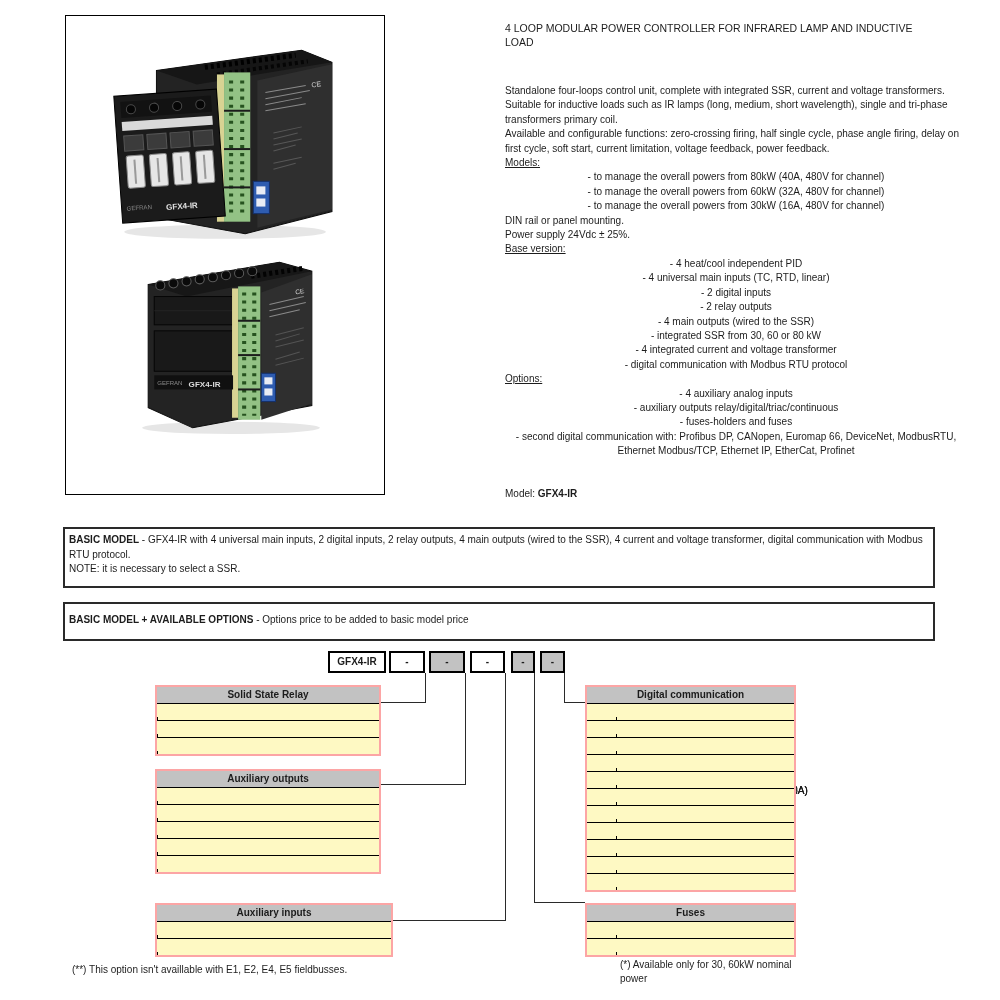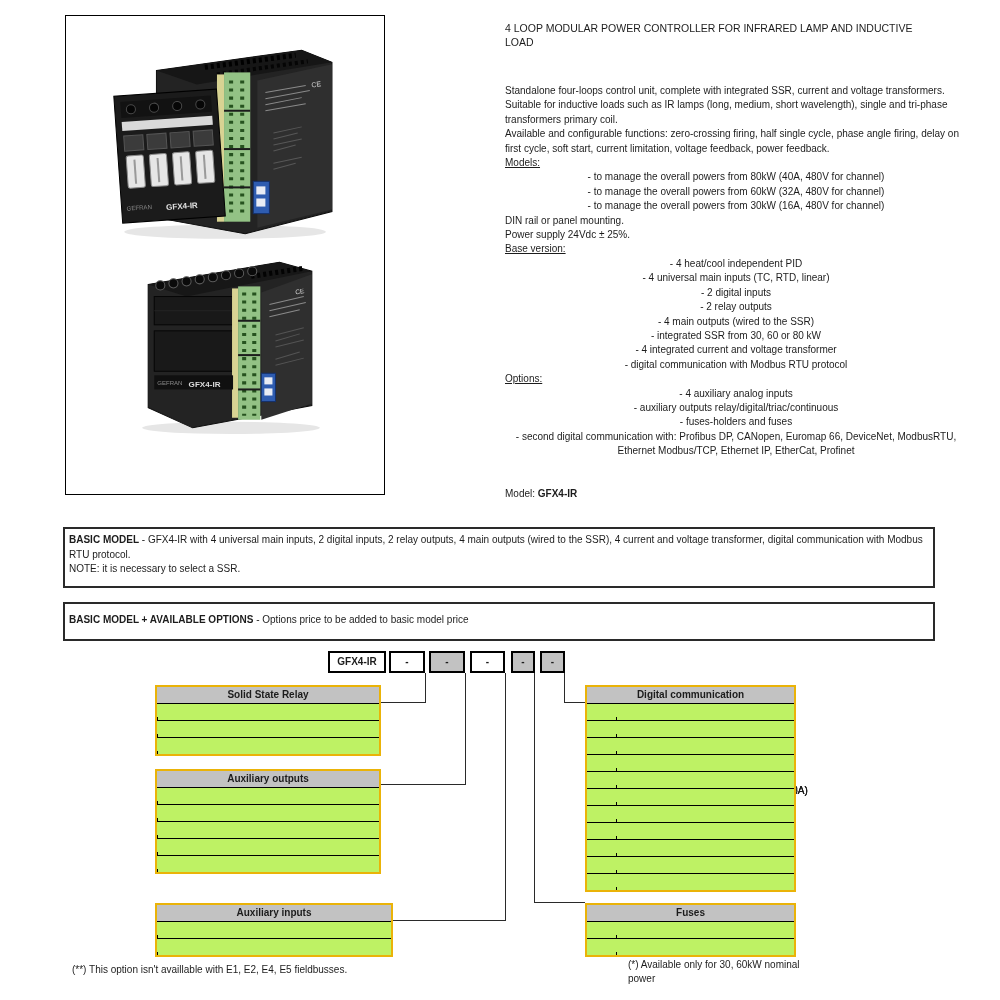--- a/index.html
+++ b/index.html
@@ -33,39 +33,39 @@
   .ph{font-weight:bold;}
   .b1{left:389px;width:36px;}
   .b2{left:429px;width:36px;background:#c2c2c2;}
   .b3{left:470px;width:35px;}
   .b4{left:511px;width:24px;background:#c2c2c2;}
   .b5{left:540px;width:25px;background:#c2c2c2;}
   
   .cline{position:absolute;background:#2a2a2a;}
   .cv{width:1px;} .ch{height:1px;}
   
-  .tbl{position:absolute;box-sizing:border-box;border:2px solid #eab308;background:#bef264;font-size:10px;}
+  .tbl{position:absolute;box-sizing:border-box;border:2px solid #fca5a5;background:#fef9c3;font-size:10px;}
   .t-ssr{left:155px;top:685px;width:226px;}
   .t-auxout{left:155px;top:769px;width:226px;}
   .t-auxin{left:155px;top:903px;width:238px;}
   .t-digcom{left:585px;top:685px;width:211px;}
   .t-fuses{left:585px;top:903px;width:211px;}
   .tbl-head{height:16px;line-height:16px;border-bottom:1px solid #000;background:#c2c2c2;
             font-weight:bold;text-align:center;}
   .trow{display:flex;height:16px;line-height:16px;border-bottom:1px solid #000;}
   .trow:last-child{border-bottom:0;}
   .cell{box-sizing:border-box;white-space:nowrap;overflow:hidden;margin-top:13px;}
   .cell.desc{flex:1;padding:0 3px;}
   .cell.code{text-align:center;}
   .code.right{width:48px;border-left:1px solid #000;}
   .code.left{width:30px;border-right:1px solid #000;}
   
   .foot{position:absolute;font-size:10px;line-height:13.5px;}
   .foot-left{left:72px;top:963px;}
-  .foot-right{left:620px;top:958px;width:172px;margin-left:8px;}
+  .foot-right{left:620px;top:958px;width:172px;}
 </style>
 </head>
 <body>
 
 <div class="canvas">
 
   <div class="photo-frame">
     <svg class="photo p1" viewBox="0 0 230 200">
       <ellipse cx="120" cy="190" rx="100" ry="7" fill="#e6e6e6"></ellipse>
       <polygon points="52,30 196,10 226,22 226,170 140,192 52,176" fill="#232323" stroke="#0d0d0d"></polygon>

